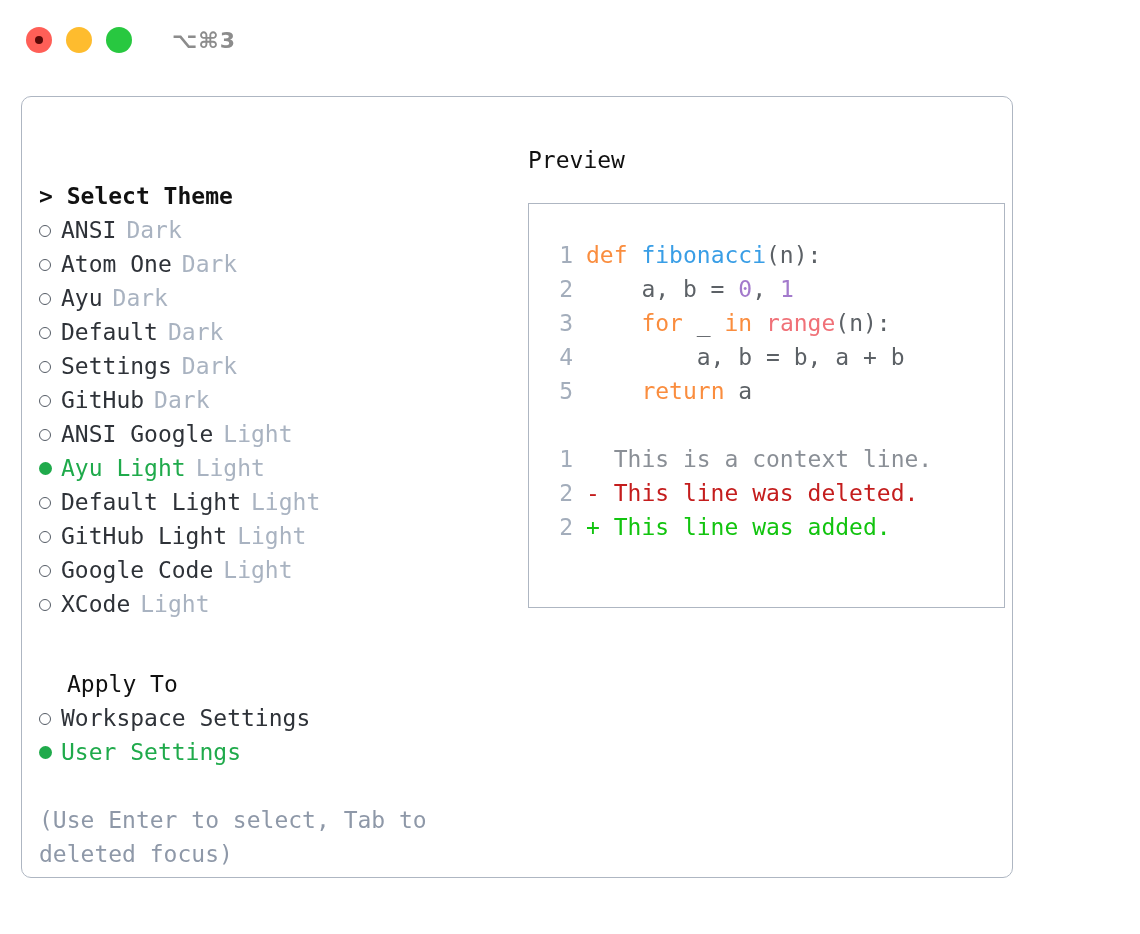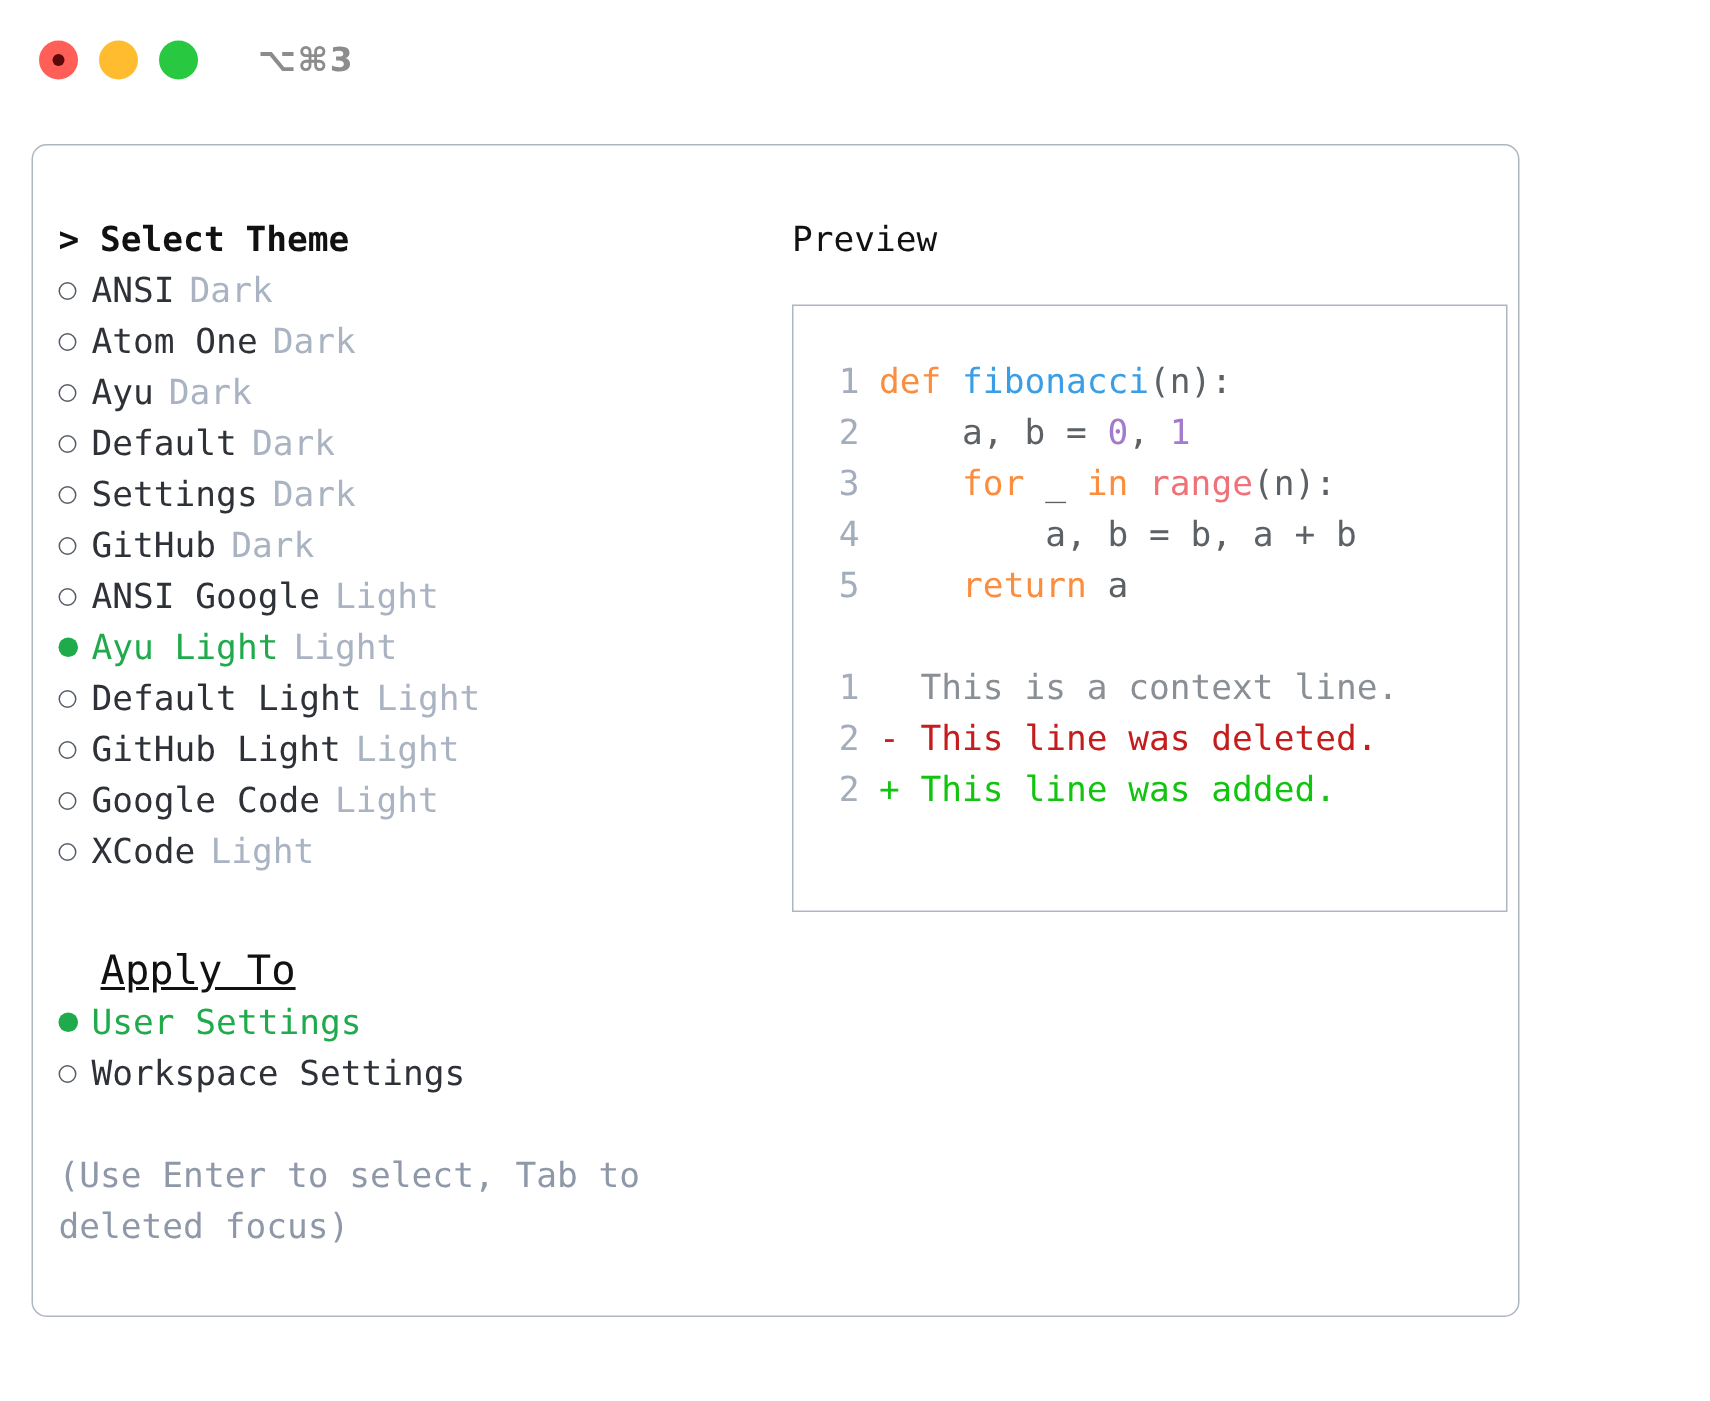--- a/index.html
+++ b/index.html
@@ -95,20 +95,21 @@
     padding-left: 2px;
     box-sizing: border-box;
   }
 
   .hdr {
     font-size: 23px;
     font-weight: bold;
     color: #111111;
     line-height: 34px;
     white-space: pre;
+    margin-top: 36px;
   }
 
   .opt-row {
     display: flex;
     align-items: baseline;
     line-height: 34px;
     font-size: 23px;
     white-space: pre;
   }
   .bullet {
@@ -134,26 +135,25 @@
     display: block;
   }
   .opt-label { color: #2e3238; }
   .opt-row.selected .opt-label { color: #1faa4b; }
   .opt-badge {
     color: #a9b3c1;
     margin-left: 10px;
   }
 
   .subhdr {
-    font-size: 27px;
+    font-size: 23px;
     color: #111111;
     line-height: 34px;
     padding-left: 28px;
     white-space: pre;
-    text-decoration: underline;
   }
 
   .spacer-lg { height: 46px; }
   .spacer-md { height: 34px; }
 
   #hint {
     font-size: 23px;
     color: #8e98a8;
     line-height: 34px;
     width: 410px;
@@ -242,22 +242,22 @@
             <div class="opt-row"><span class="bullet"><span class="dot-hollow"></span></span><span class="opt-label">GitHub Light</span><span class="opt-badge">Light</span></div>
             <div class="opt-row"><span class="bullet"><span class="dot-hollow"></span></span><span class="opt-label">Google Code</span><span class="opt-badge">Light</span></div>
             <div class="opt-row"><span class="bullet"><span class="dot-hollow"></span></span><span class="opt-label">XCode</span><span class="opt-badge">Light</span></div>
           </div>
 
         <div class="spacer-lg"></div>
 
         <div class="subhdr">Apply To</div>
 
         <div id="apply-list">
+            <div class="opt-row"><span class="bullet"><span class="dot-hollow"></span></span><span class="opt-label">Workspace Settings</span></div>
             <div class="opt-row selected"><span class="bullet"><span class="dot-filled"></span></span><span class="opt-label">User Settings</span></div>
-            <div class="opt-row"><span class="bullet"><span class="dot-hollow"></span></span><span class="opt-label">Workspace Settings</span></div>
           </div>
 
         <div class="spacer-md"></div>
 
         <div id="hint">(Use Enter to select, Tab to deleted focus)</div>
       </div>
 
       <div id="right-col">
         <div id="preview-title">Preview</div>
 

